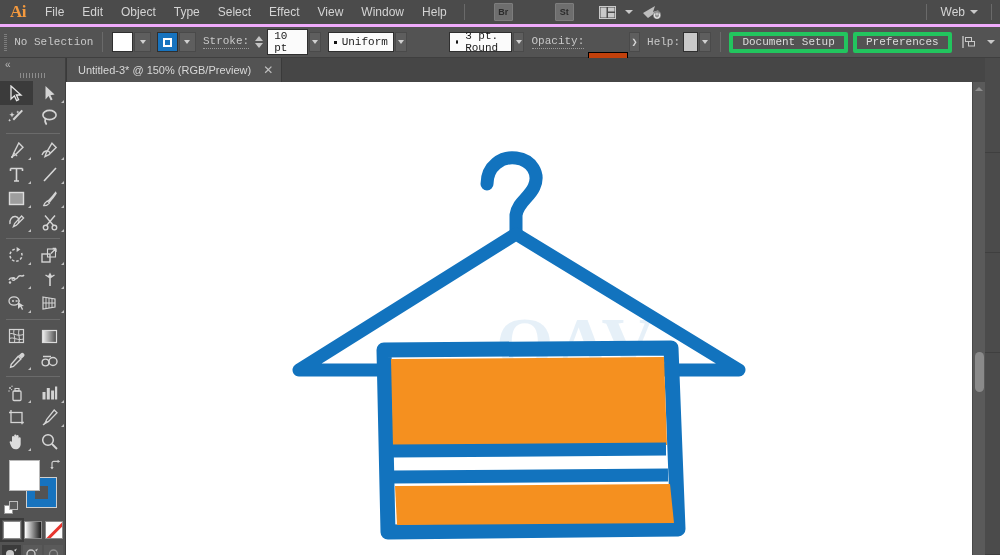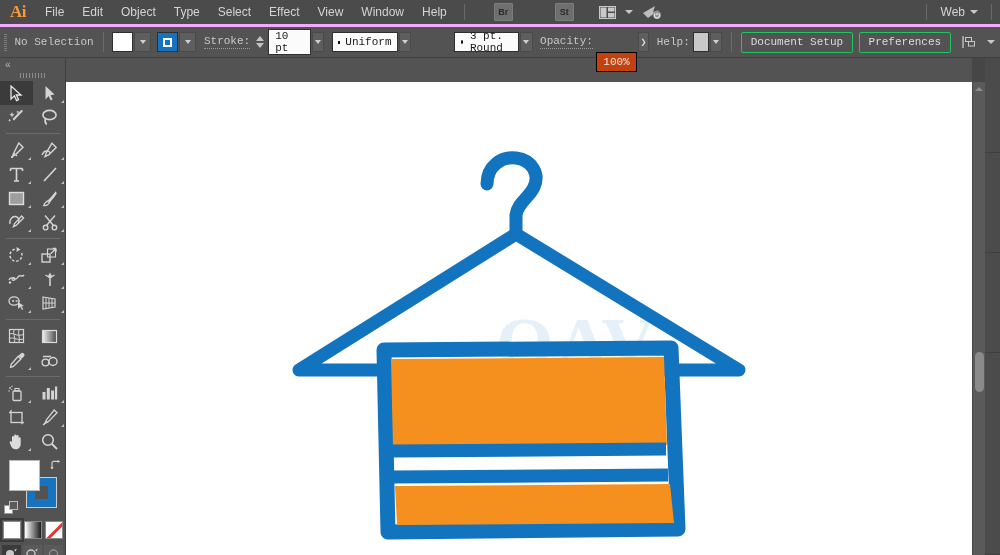--- a/index.html
+++ b/index.html
@@ -90,21 +90,21 @@
     display: flex; align-items: center; padding: 0 6px; gap: 7px; margin-left: 36px;
   }
   .brush-dot { width: 4px; height: 4px; border-radius: 50%; background: #111; }
   .opacity-arrow {
     width: 16px; height: 20px; background: #5e5e5e; border: 1px solid #4a4a4a;
     color: #d8d8d8; font-size: 10px; display: flex; align-items: center; justify-content: center;
     margin-left: 1px;
   }
   .style-sw { width: 22px; height: 20px; background: #c9c9c9; border: 1px solid #2f2f2f; }
   .btn-outline {
-    height: 21px; border: 1px solid #22c55e; border-radius: 2px; color: #dcdcdc;
+    height: 21px; border: 4px solid #22c55e; border-radius: 2px; color: #dcdcdc;
     font-size: 11px; display: flex; align-items: center; padding: 0 9px; white-space: nowrap;
     background: transparent;
   }
 
   
   .tabbar {
     position: absolute; left: 0; top: 58px; width: 1000px; height: 24px;
     background: #464646;
   }
   .doc-tab {
@@ -333,20 +333,26 @@
     <div class="mb-icon">
       <svg width="16" height="14" viewBox="0 0 16 14">
         <path d="M1 1 v12" stroke="#c9c9c9" stroke-width="1.3" fill="none"></path>
         <rect x="3.5" y="2.5" width="6" height="4" fill="none" stroke="#c9c9c9"></rect>
         <rect x="6.5" y="6.5" width="6" height="4.5" fill="none" stroke="#c9c9c9"></rect>
       </svg>
     </div>
     <div class="chev"></div>
   </div>
 
+  <div class="tabbar">
+    <div class="doc-tab">
+      <span class="doc-tab-title">Untitled-3* @ 150% (RGB/Preview)</span>
+      <span class="doc-tab-close">✕</span>
+    </div>
+  </div>
   <div class="topright-fill"></div>
 
   <div class="toolpanel">
     <div class="tp-head"></div>
     <div class="tp-grip">
         <i></i>
       </div>
 
     <div class="tgrid">
 

